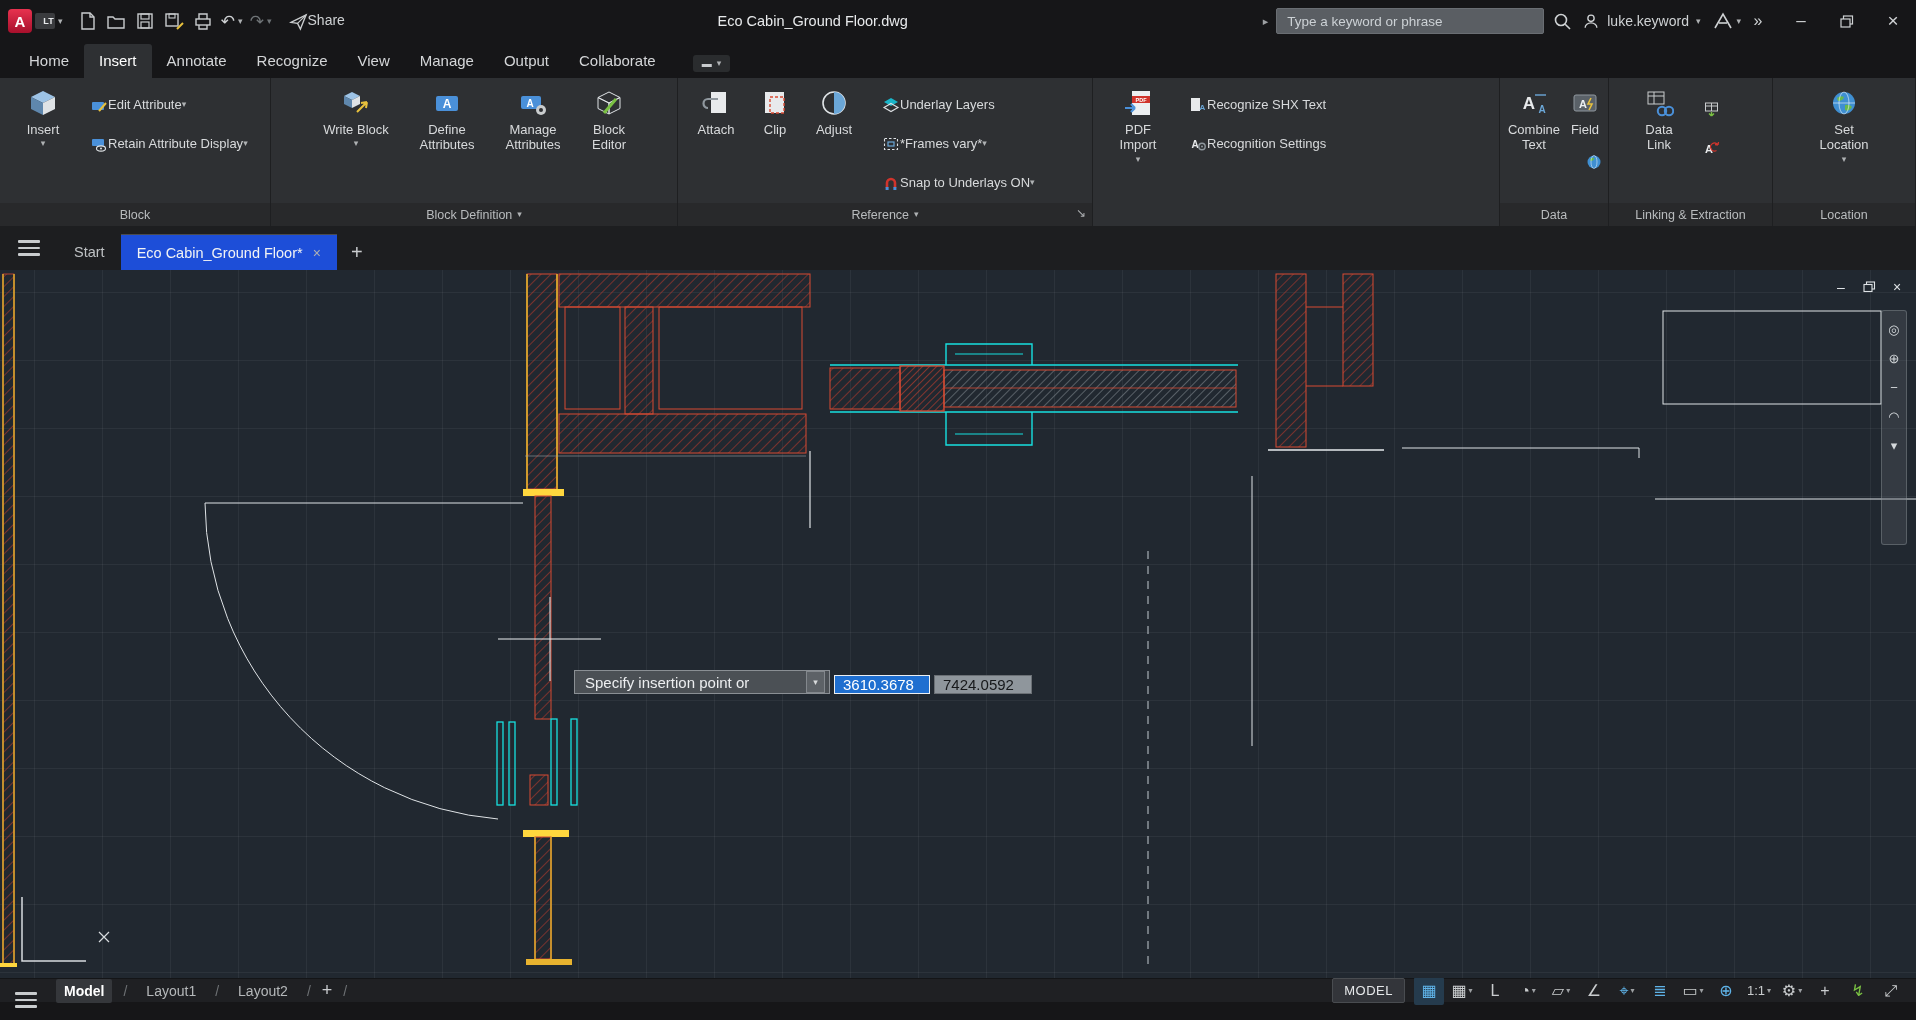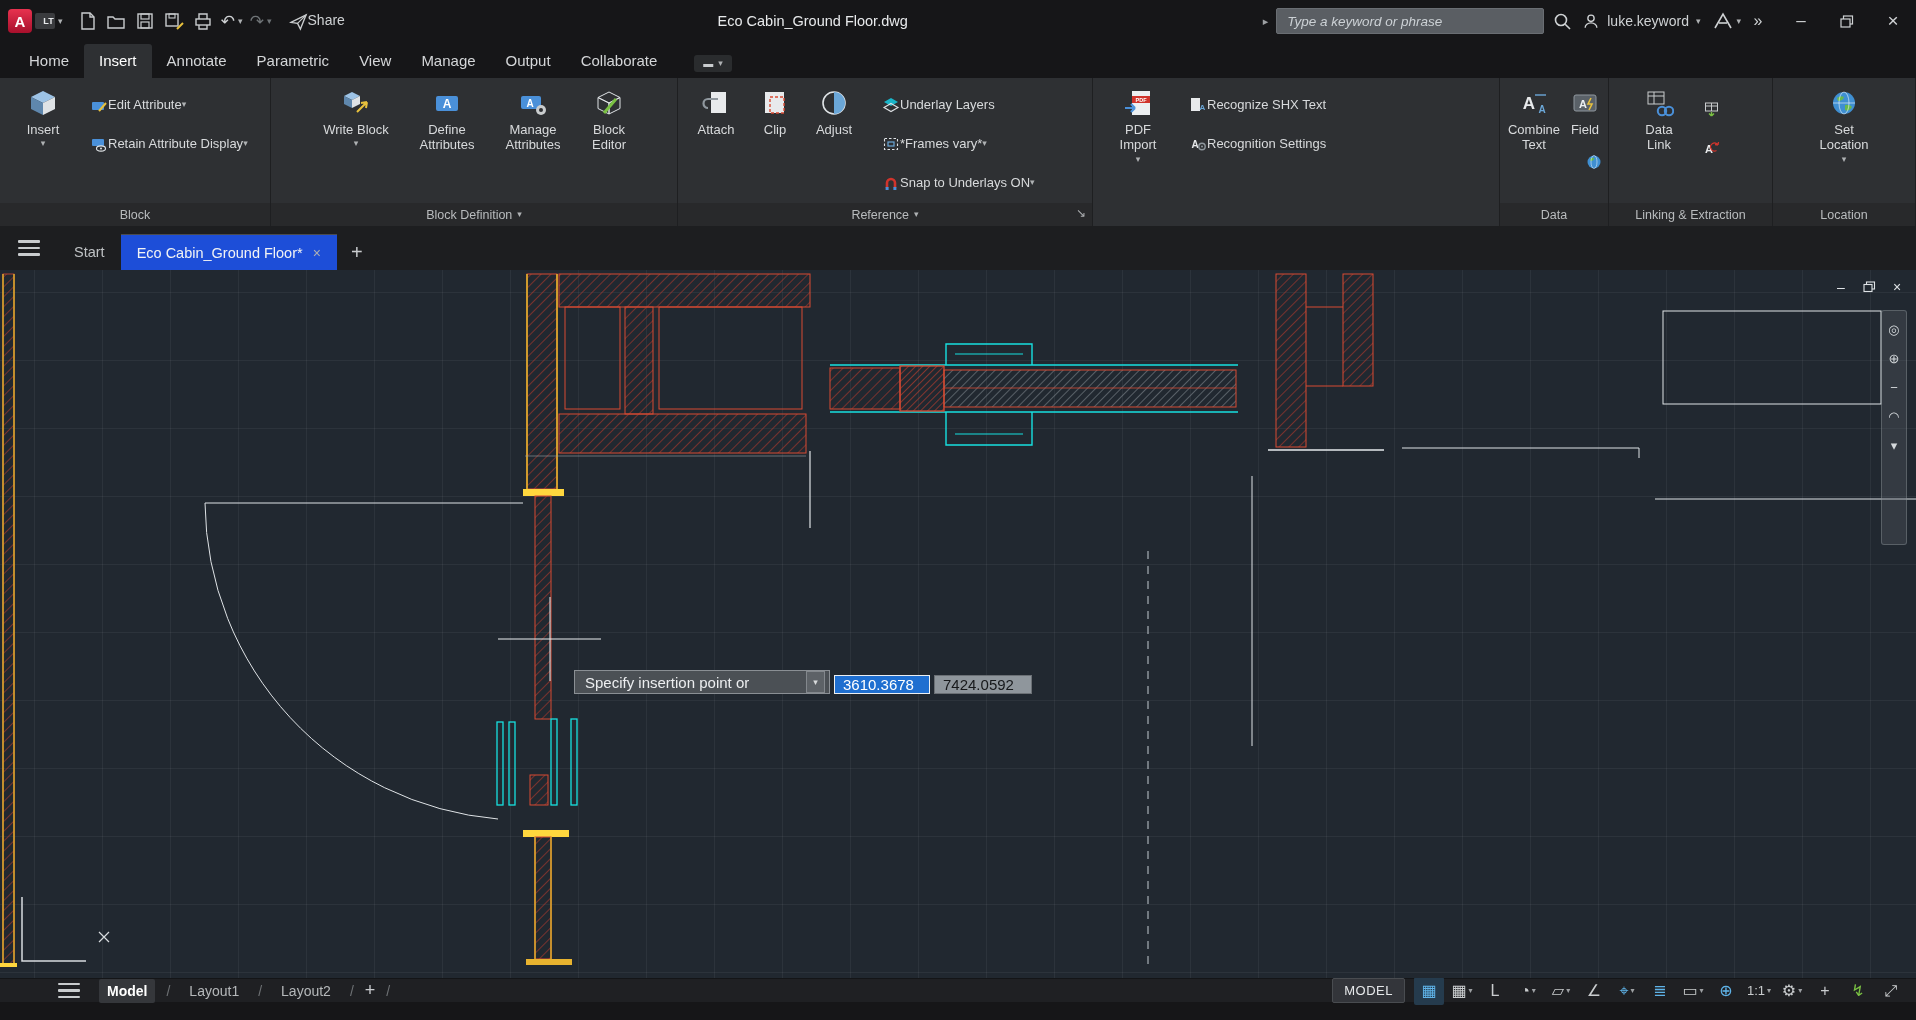--- a/index.html
+++ b/index.html
@@ -18,21 +18,21 @@
   .qat{display:flex;align-items:center;gap:1px;margin-left:4px;}
   .tbtn{height:30px;min-width:28px;display:flex;align-items:center;justify-content:center;gap:3px;cursor:pointer;border-radius:2px;padding:0 3px;}
   .tbtn svg{display:block;}
   .dim{color:#6f7477;}
   .share{display:flex;align-items:flex-start;margin-left:14px;cursor:pointer;}
   .tspacer1{flex:1.05;}
   .tspacer2{flex:1;}
   .doc-title{font-size:14.5px;color:#e8eaec;white-space:nowrap;}
   .searchwrap{display:flex;align-items:center;gap:8px;}
   .searchbox{width:268px;height:26px;background:#5a5e63;border:1px solid #6a6e73;border-radius:2px;
-    color:#e8eaec;font-size:13.5px;font-style:italic;padding:0 10px;outline:none;font-family:"Liberation Sans",sans-serif;}
+    color:#e8eaec;font-size:13.5px;padding:0 10px;outline:none;font-family:"Liberation Sans",sans-serif;}
   .searchbox::placeholder{color:#ccd1d5;}
   .userchip{display:flex;align-items:center;gap:7px;margin:0 10px;cursor:pointer;}
   .winbtns{display:flex;margin-left:6px;}
   .winbtn{width:46px;height:42px;display:flex;align-items:center;justify-content:center;font-size:17px;cursor:pointer;}
 
   
   .ribbontabs{height:36px;background:#161618;display:flex;align-items:flex-end;padding-left:14px;
     font-size:15px;color:#d4d6d8;flex:0 0 auto;}
   .rtab{padding:8px 15px 9px;cursor:pointer;white-space:nowrap;}
   .rtab.active{background:#2e3033;color:#fff;border-radius:3px 3px 0 0;}
@@ -86,21 +86,21 @@
     align-items:center;justify-content:space-between;padding:0 4px 0 10px;gap:8px;}
   .dynopt{width:19px;height:22px;background:#5d6267;border:1px solid #83888d;display:flex;
     align-items:center;justify-content:center;font-size:9px;color:#d8dadc;cursor:pointer;}
   .dynx{min-width:96px;background:#1f6fd0;border:1px solid #eceff1;color:#fff;display:flex;
     align-items:center;padding:0 8px;}
   .dyny{min-width:98px;background:#8f969c;border:1px solid #6b7075;color:#17191b;display:flex;
     align-items:center;padding:0 8px;}
 
   
   .statusbar{height:24px;background:#1f2023;border-top:1px solid #141517;display:flex;
-    align-items:center;color:#c9ccce;flex:0 0 auto;padding-left:43px;}
+    color:#c9ccce;flex:0 0 auto;}
   .st-menu{width:52px;height:42px;display:flex;align-items:center;justify-content:center;cursor:pointer;}
   .layouts{display:flex;align-items:center;gap:11px;font-size:14px;margin-left:4px;}
   .ltab{cursor:pointer;color:#b5b8ba;padding:4px 8px;border-radius:2px;}
   .ltab.active{color:#ffffff;font-weight:bold;background:#35373b;}
   .lslash{color:#6e7174;}
   .ladd{font-size:18px;cursor:pointer;color:#c9ccce;}
   .status-right{margin-left:auto;display:flex;align-items:center;gap:3px;padding-right:10px;}
   .modelbtn{font-size:13px;color:#e6e8ea;background:#33353a;border:1px solid #494c50;
     padding:4px 11px;border-radius:2px;cursor:pointer;margin-right:6px;letter-spacing:0.5px;}
   .sico{min-width:30px;height:28px;display:flex;align-items:center;justify-content:center;gap:2px;
@@ -213,21 +213,21 @@
       <div class="winbtn">
           <span style="font-size:19px">×</span>
         </div>
     </div>
   </header>
 
   <nav class="ribbontabs">
     <div class="rtab">Home</div>
     <div class="rtab active">Insert</div>
     <div class="rtab">Annotate</div>
-    <div class="rtab">Parametric</div>
+    <div class="rtab">Recognize</div>
     <div class="rtab">View</div>
     <div class="rtab">Manage</div>
     <div class="rtab">Output</div>
     <div class="rtab">Collaborate</div>
     <div class="ribbon-collapse">
       <span>▬</span>
       <span class="caret">▾</span>
     </div>
   </nav>
 

